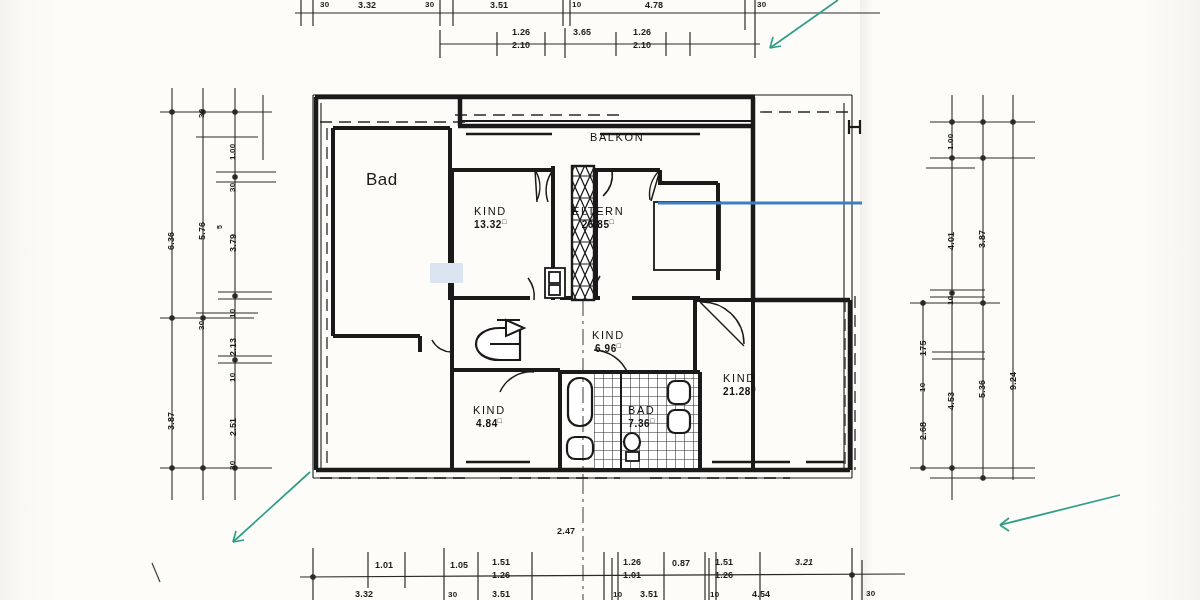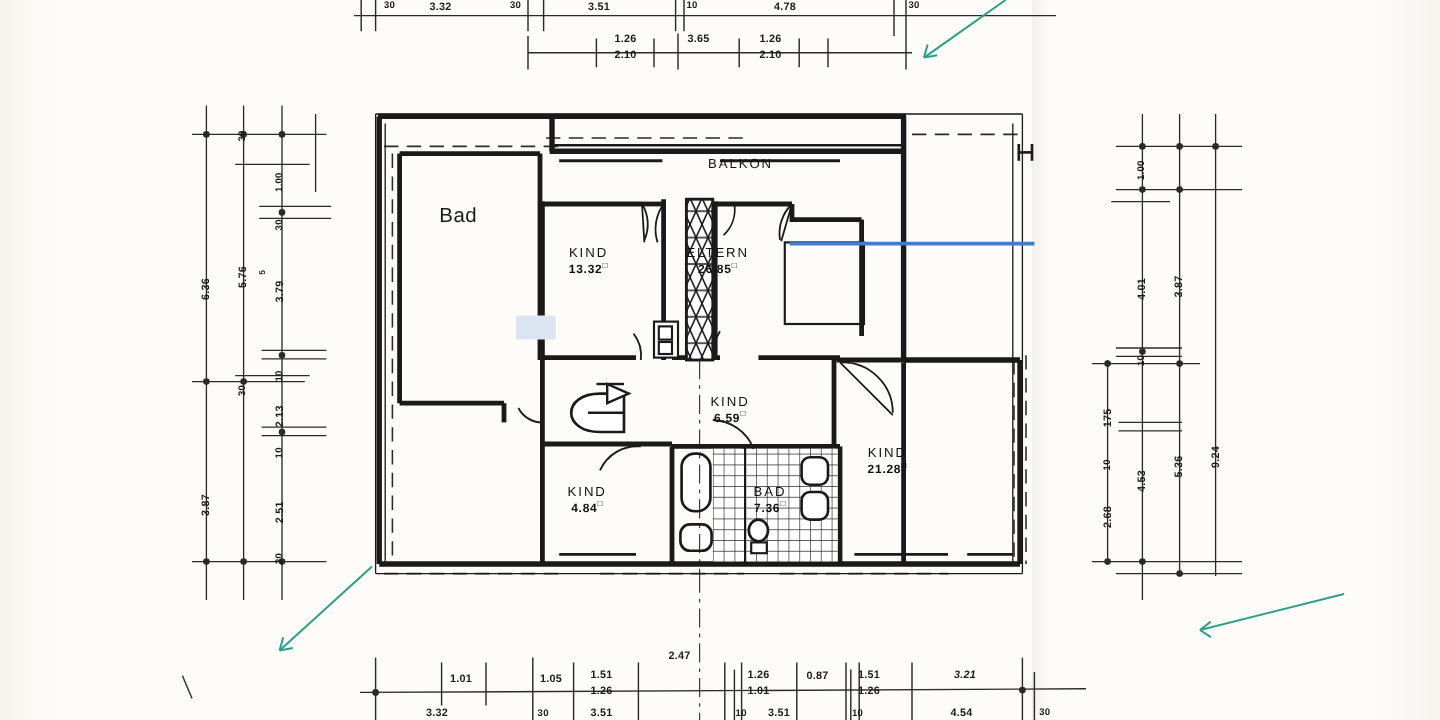--- a/index.html
+++ b/index.html
@@ -361,21 +361,21 @@
 <div class="rmlabel" style="left:572px;top:205px;">
   <div class="rmname">ELTERN</div>
   <div class="rmarea">
     <span>26.85</span><span class="sq">□</span>
   </div>
 </div>
 
 <div class="rmlabel" style="left:592px;top:329px;">
   <div class="rmname">KIND</div>
   <div class="rmarea">
-    <span>6.59</span><span class="sq">□</span>
+    <span>6.96</span><span class="sq">□</span>
   </div>
 </div>
 
 <div class="rmlabel" style="left:473px;top:404px;">
   <div class="rmname">KIND</div>
   <div class="rmarea">
     <span>4.84</span><span class="sq">□</span>
   </div>
 </div>
 
@@ -436,28 +436,28 @@
 <div class="dimtxt vert" style="left:977px;top:248px;transform:rotate(-90deg);">3.87</div>
 <div class="dimtxt vert" style="left:946px;top:410px;transform:rotate(-90deg);">4.53</div>
 <div class="dimtxt vert" style="left:977px;top:398px;transform:rotate(-90deg);">5.36</div>
 
 <div class="dimtxt vert" style="left:1008px;top:390px;transform:rotate(-90deg);">9.24</div>
 
 <div class="dimtxt" style="left:375px;top:560px;">1.01</div>
 <div class="dimtxt" style="left:450px;top:560px;">1.05</div>
 <div class="dimtxt" style="left:492px;top:557px;">1.51</div>
 <div class="dimtxt" style="left:492px;top:570px;">1.26</div>
-<div class="dimtxt" style="left:557px;top:541px;">2.47</div>
+<div class="dimtxt" style="left:557px;top:526px;">2.47</div>
 <div class="dimtxt" style="left:623px;top:557px;">1.26</div>
 <div class="dimtxt" style="left:623px;top:570px;">1.01</div>
 <div class="dimtxt" style="left:672px;top:558px;">0.87</div>
 <div class="dimtxt" style="left:715px;top:557px;">1.51</div>
 <div class="dimtxt" style="left:715px;top:570px;">1.26</div>
 <div class="dimtxt" style="left:795px;top:557px;font-style:italic;">3.21</div>
 
 <div class="dimtxt" style="left:355px;top:589px;">3.32</div>
 <div class="dimtxt small" style="left:448px;top:590px;">30</div>
 <div class="dimtxt" style="left:492px;top:589px;">3.51</div>
 <div class="dimtxt small" style="left:613px;top:590px;">10</div>
 <div class="dimtxt" style="left:640px;top:589px;">3.51</div>
 <div class="dimtxt small" style="left:710px;top:590px;">10</div>
-<div class="dimtxt" style="left:752px;top:589px;margin-left:40px;">4.54</div>
+<div class="dimtxt" style="left:752px;top:589px;">4.54</div>
 <div class="dimtxt small" style="left:866px;top:589px;">30</div>
 
 </body></html>

